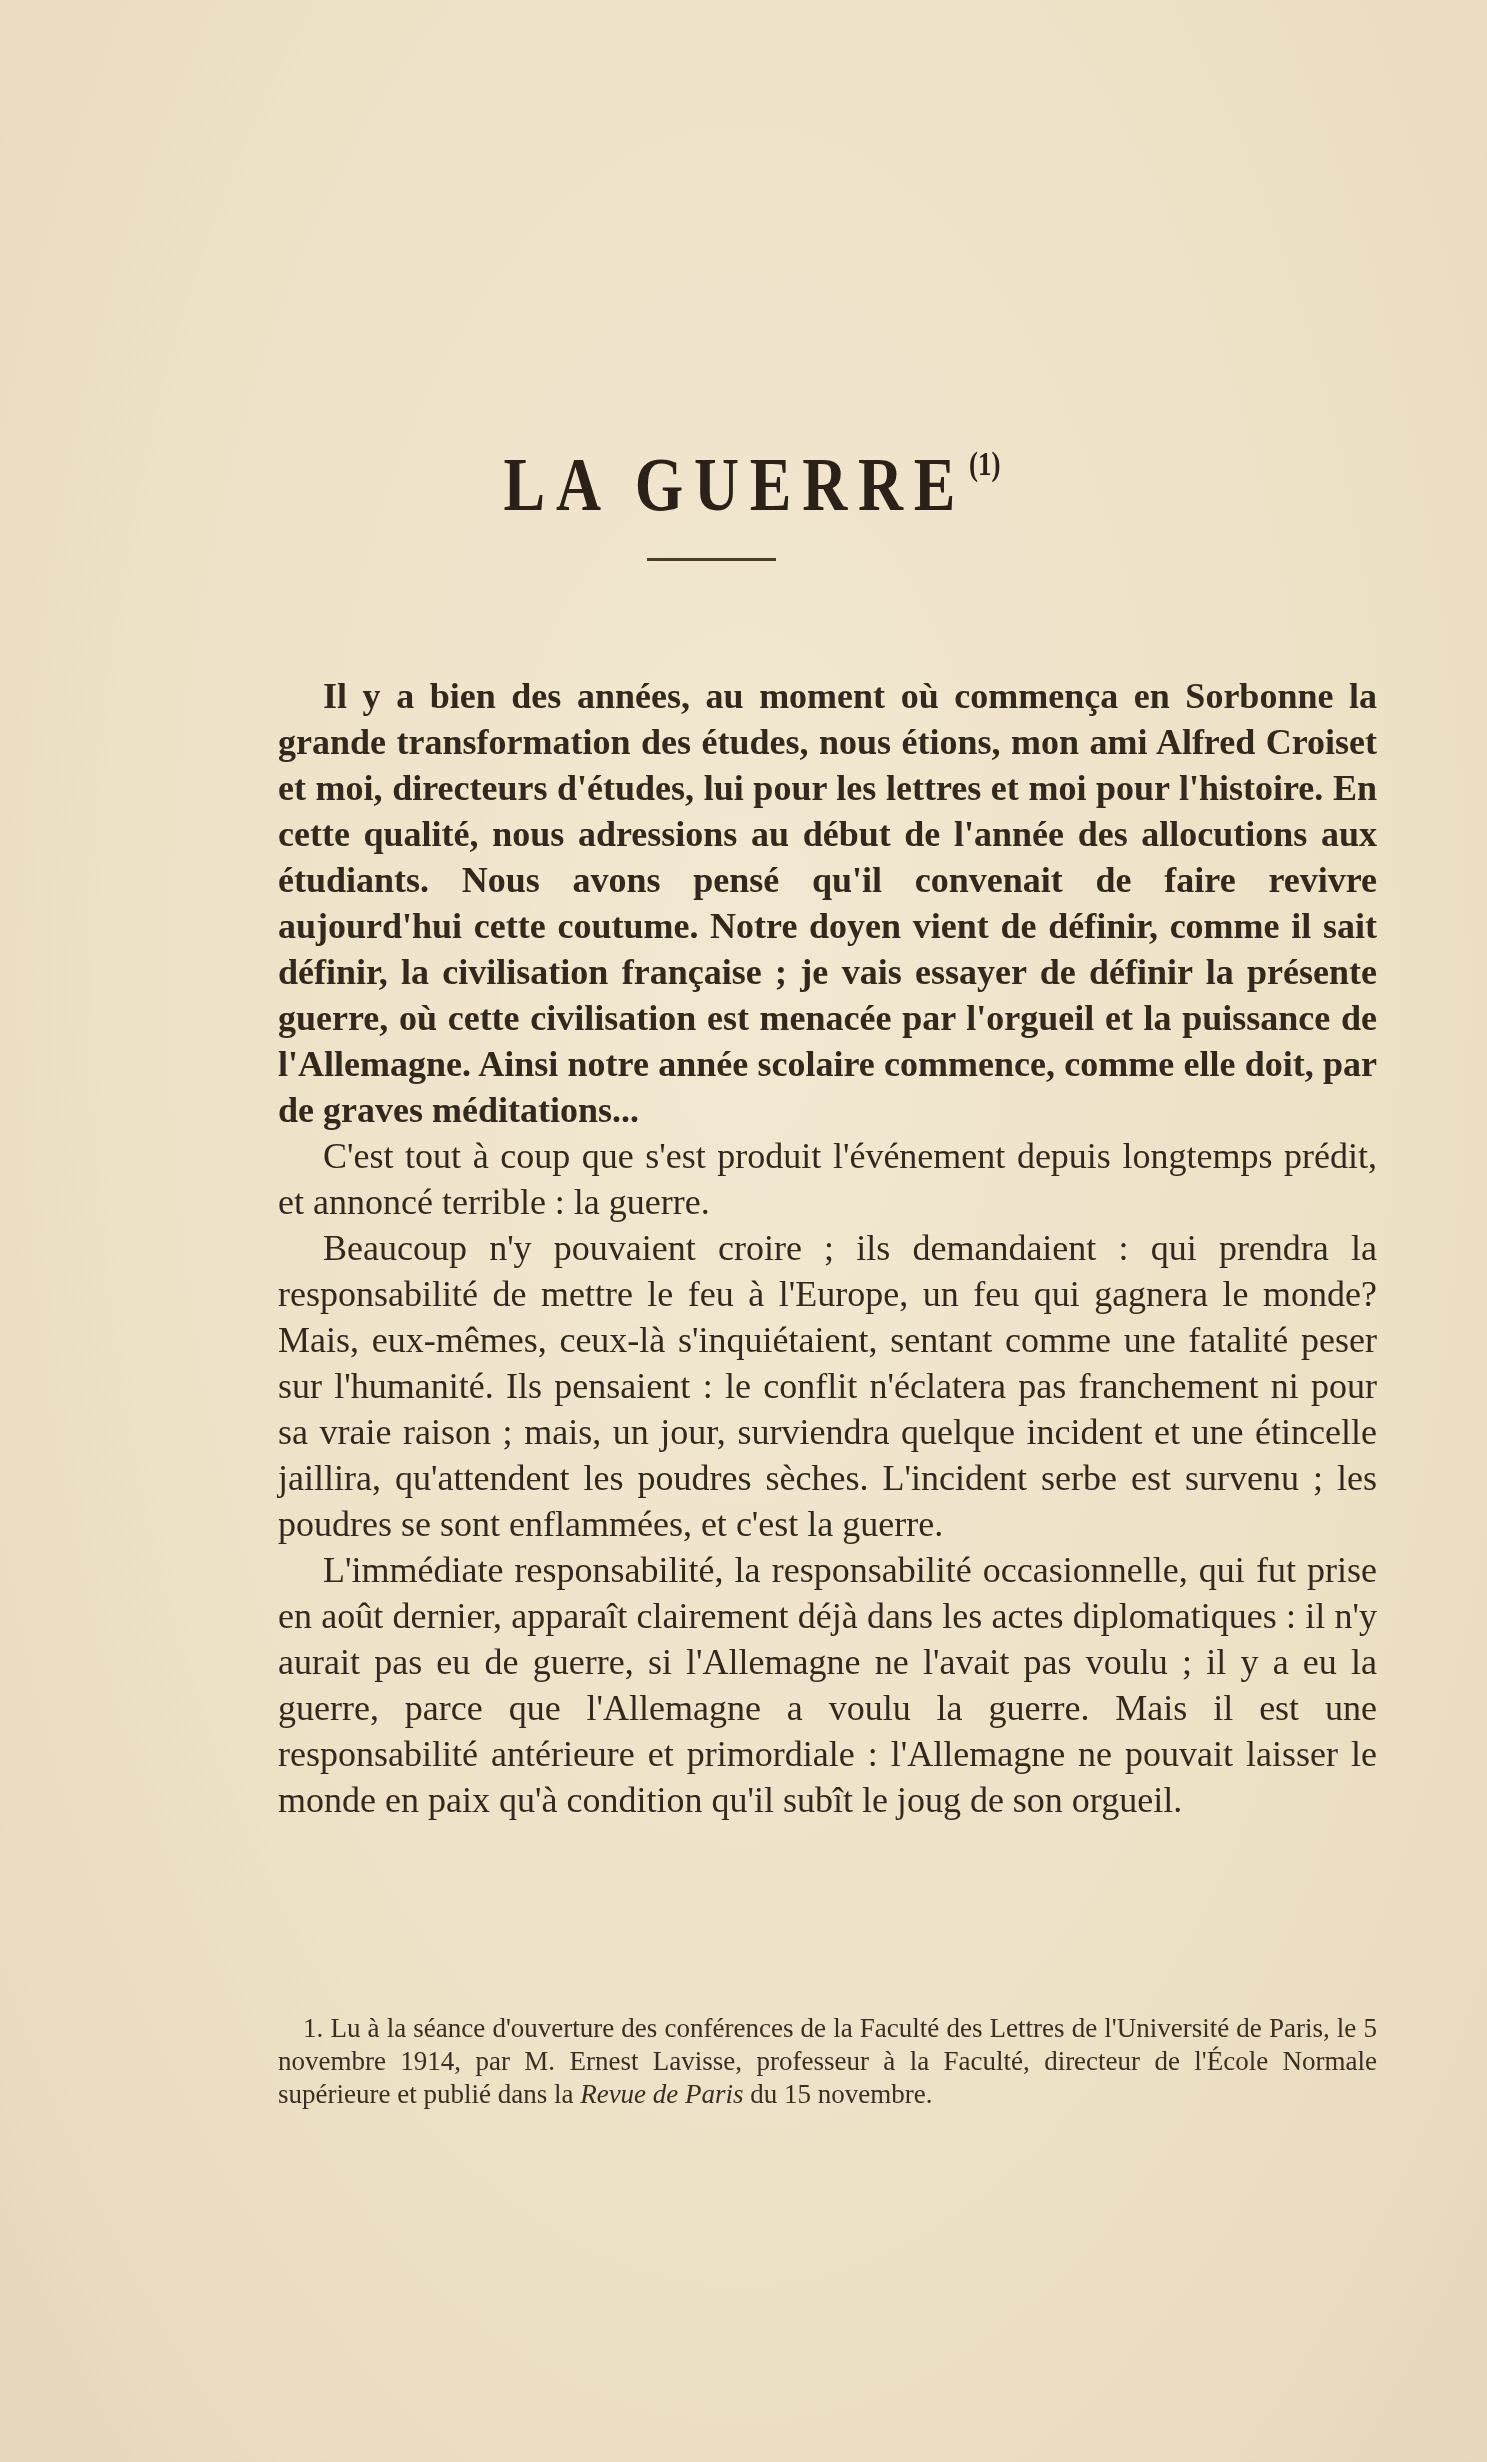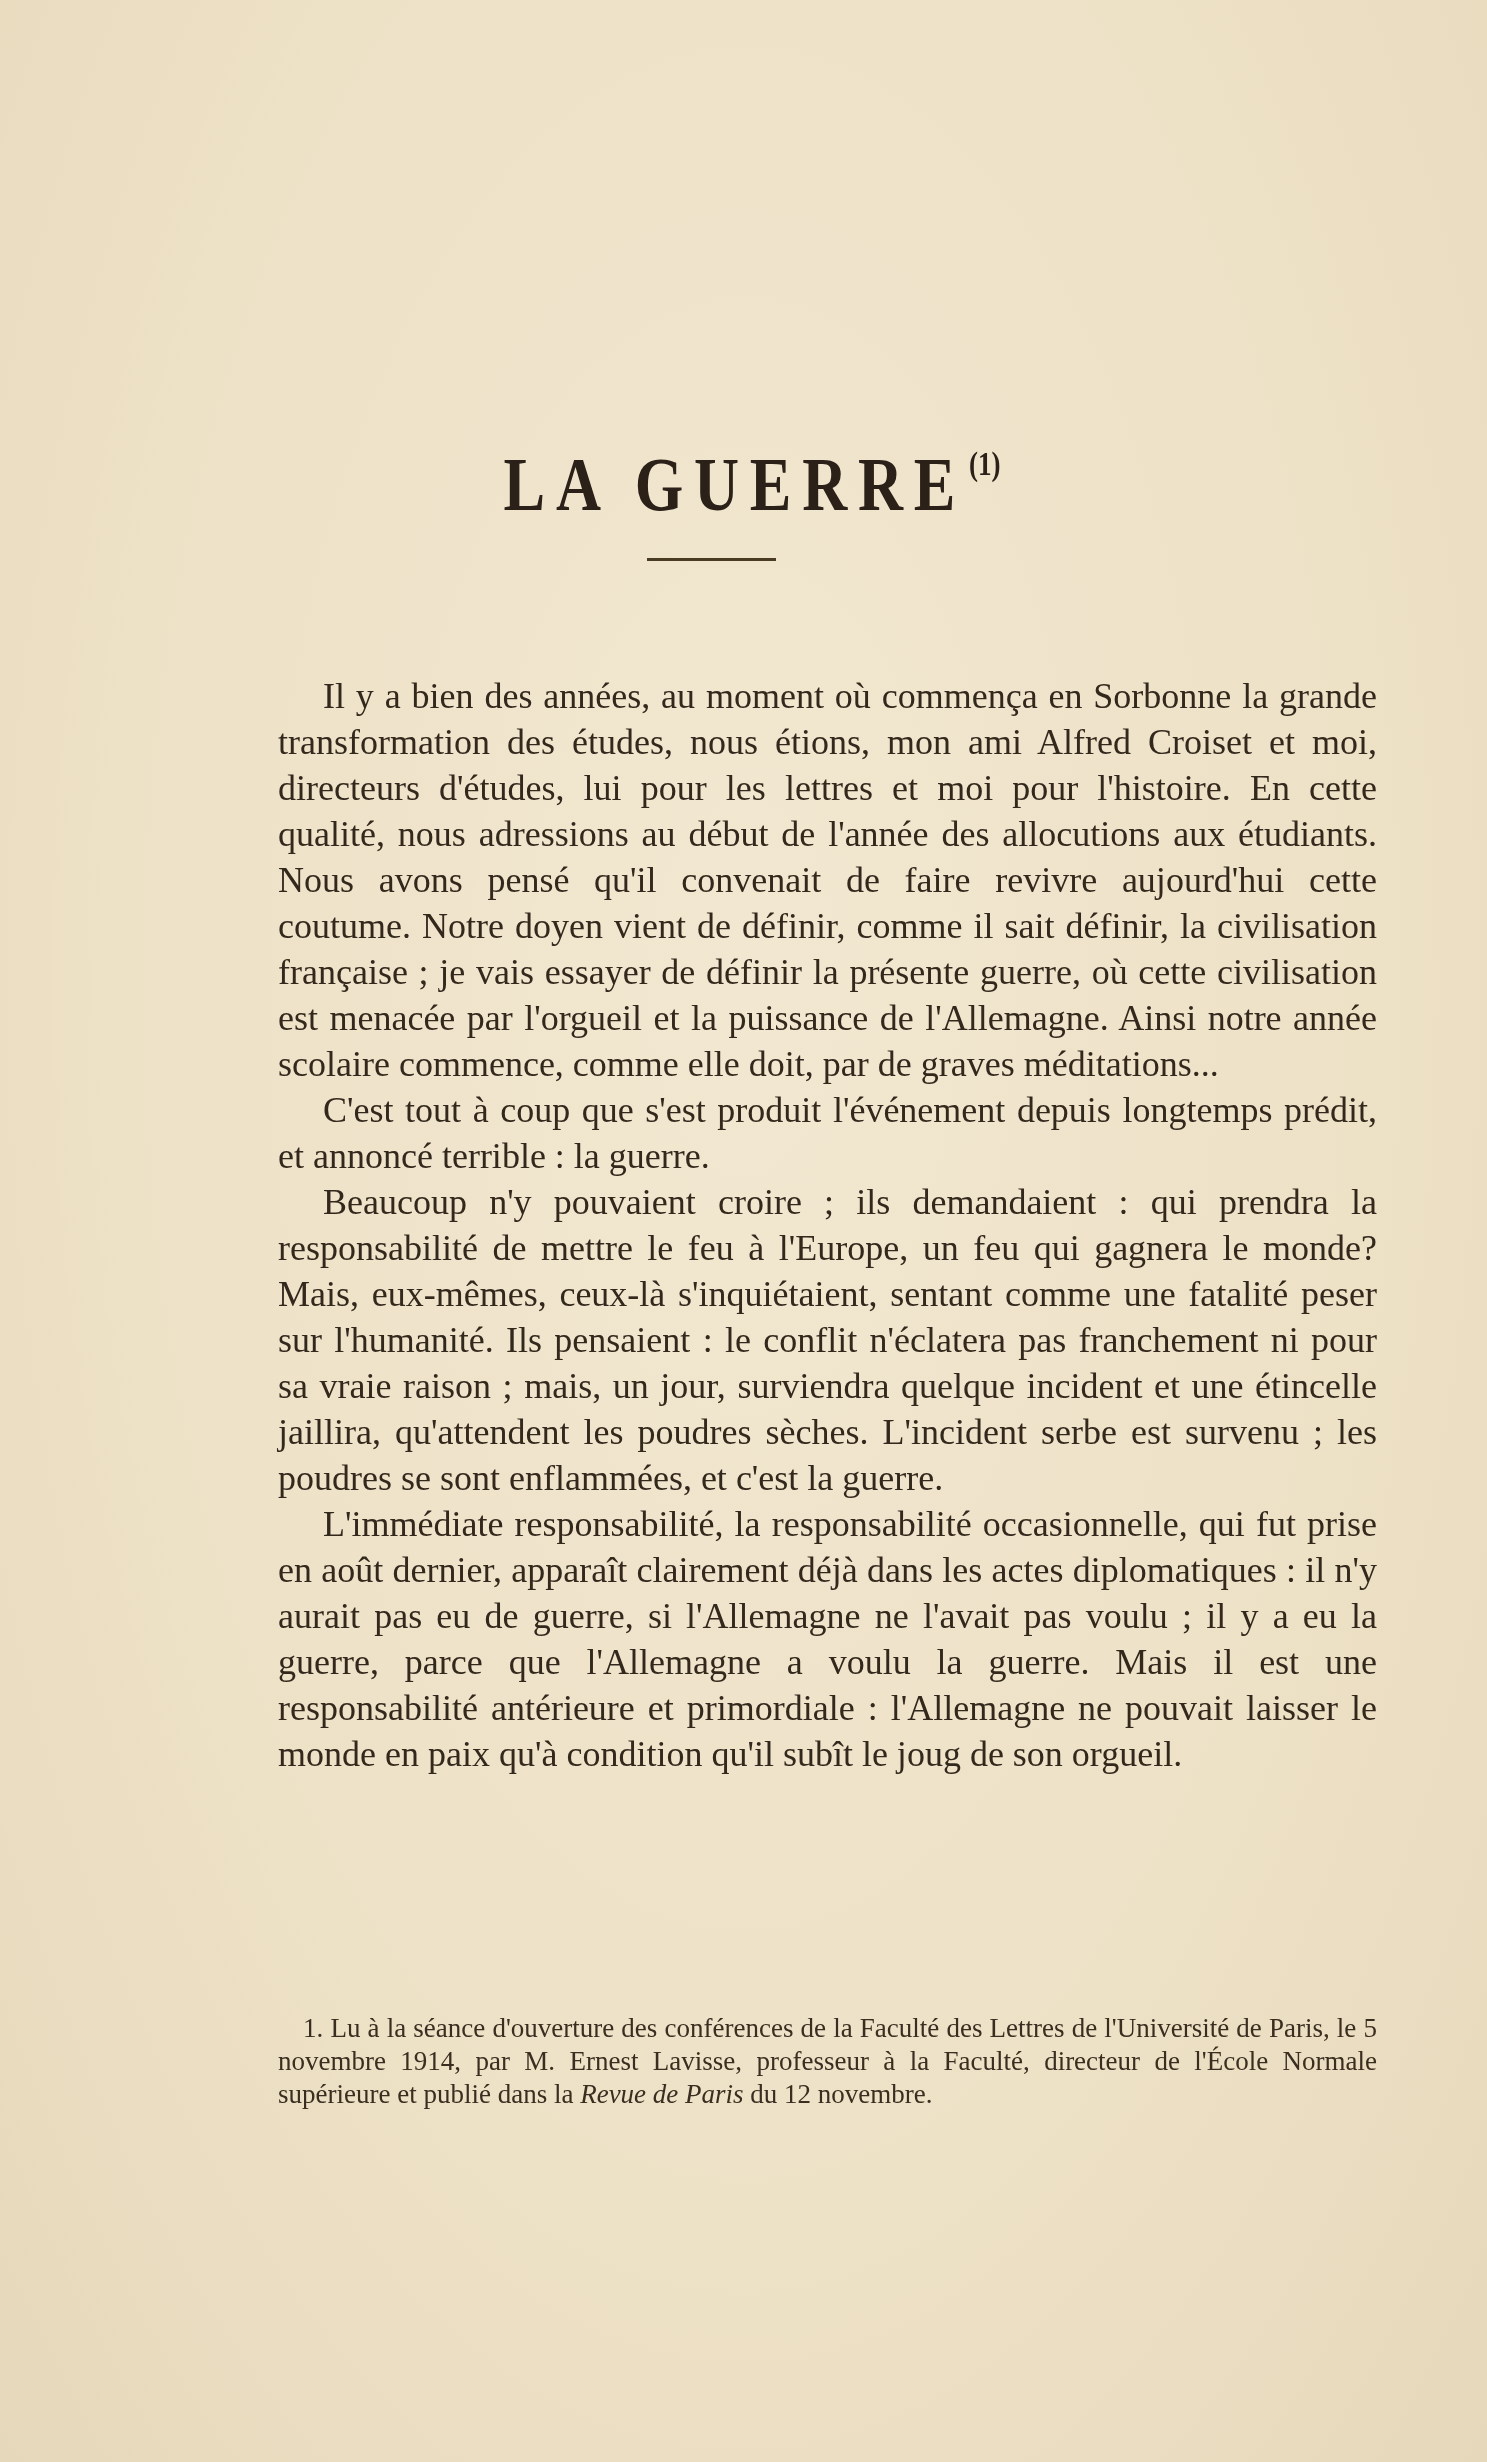--- a/index.html
+++ b/index.html
@@ -54,21 +54,21 @@
       font-family: "Liberation Serif", serif;
       font-size: 36px;
       line-height: 46px;
       text-align: justify;
       color: #33281c;
     }
     .body-text p {
       margin: 0;
       text-indent: 45px;
     }
-    .body-text p.first { text-indent: 45px; }
+    .body-text p.first { text-indent: 45px; font-weight: bold; }
     .footnote {
       position: absolute;
       top: 2012px;
       left: 270px;
       width: 1099px;
       font-family: "Liberation Serif", serif;
       font-size: 27px;
       line-height: 33px;
       text-align: justify;
       color: #3a2e20;
@@ -86,17 +86,17 @@
   <div class="rule"></div>
 
   <div class="body-text">
     <p class="first">Il y a bien des années, au moment où commença en Sorbonne la grande transformation des études, nous étions, mon ami Alfred Croiset et moi, directeurs d'études, lui pour les lettres et moi pour l'histoire. En cette qualité, nous adressions au début de l'année des allocutions aux étudiants. Nous avons pensé qu'il convenait de faire revivre aujourd'hui cette coutume. Notre doyen vient de définir, comme il sait définir, la civilisation française ; je vais essayer de définir la présente guerre, où cette civilisation est menacée par l'orgueil et la puissance de l'Allemagne. Ainsi notre année scolaire commence, comme elle doit, par de graves méditations...</p>
     <p>C'est tout à coup que s'est produit l'événement depuis longtemps prédit, et annoncé terrible : la guerre.</p>
     <p>Beaucoup n'y pouvaient croire ; ils demandaient : qui prendra la responsabilité de mettre le feu à l'Europe, un feu qui gagnera le monde? Mais, eux-mêmes, ceux-là s'inquiétaient, sentant comme une fatalité peser sur l'humanité. Ils pensaient : le conflit n'éclatera pas franchement ni pour sa vraie raison ; mais, un jour, surviendra quelque incident et une étincelle jaillira, qu'attendent les poudres sèches. L'incident serbe est survenu ; les poudres se sont enflammées, et c'est la guerre.</p>
     <p>L'immédiate responsabilité, la responsabilité occasionnelle, qui fut prise en août dernier, apparaît clairement déjà dans les actes diplomatiques : il n'y aurait pas eu de guerre, si l'Allemagne ne l'avait pas voulu ; il y a eu la guerre, parce que l'Allemagne a voulu la guerre. Mais il est une responsabilité antérieure et primordiale : l'Allemagne ne pouvait laisser le monde en paix qu'à condition qu'il subît le joug de son orgueil.</p>
   </div>
 
   <div class="footnote">
-    <p><span>1.</span> <span>Lu à la séance d'ouverture des conférences de la Faculté des Lettres de l'Université de Paris, le 5 novembre 1914, par M. Ernest Lavisse, professeur à la Faculté, directeur de l'École Normale supérieure et publié dans la</span> <em>Revue de Paris</em> <span>du 12 novembre.</span></p>
+    <p><span>1.</span> <span>Lu à la séance d'ouverture des conférences de la Faculté des Lettres de l'Université de Paris, le 5 novembre 1914, par M. Ernest Lavisse, professeur à la Faculté, directeur de l'École Normale supérieure et publié dans la</span> <em>Revue de Paris</em> <span>du 15 novembre.</span></p>
   </div>
 
 </div>
 
 
 </body></html>

